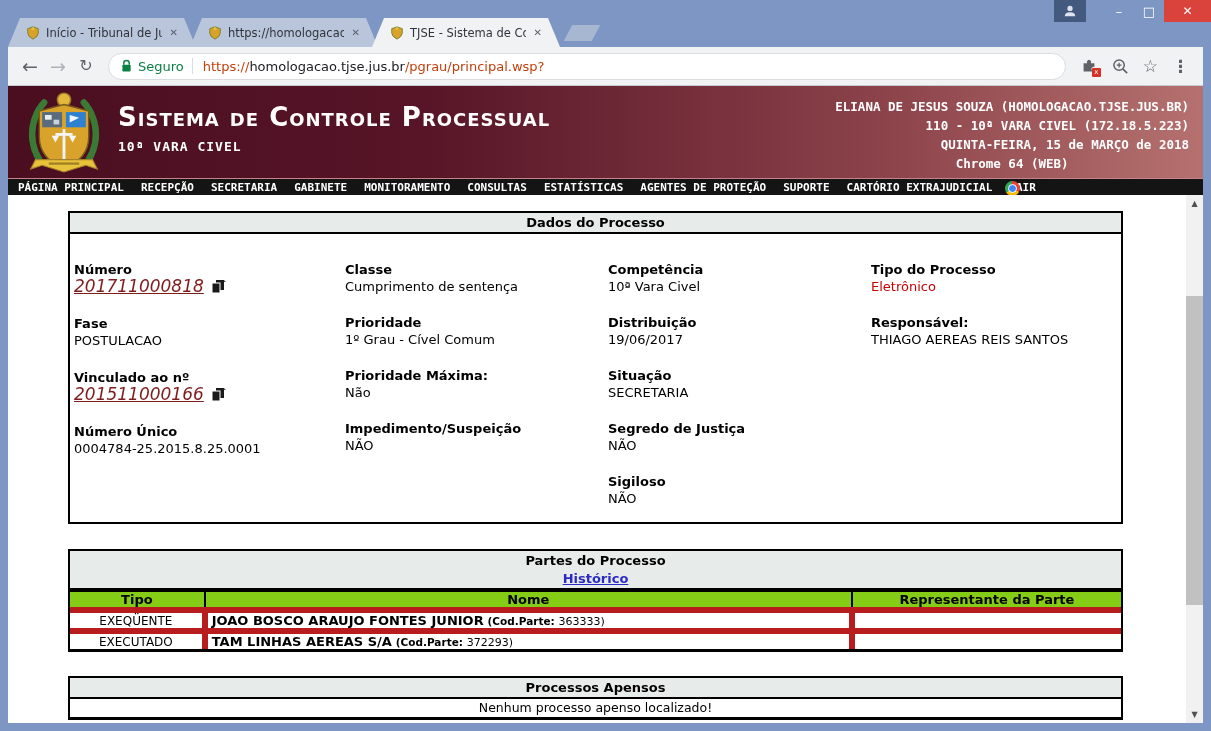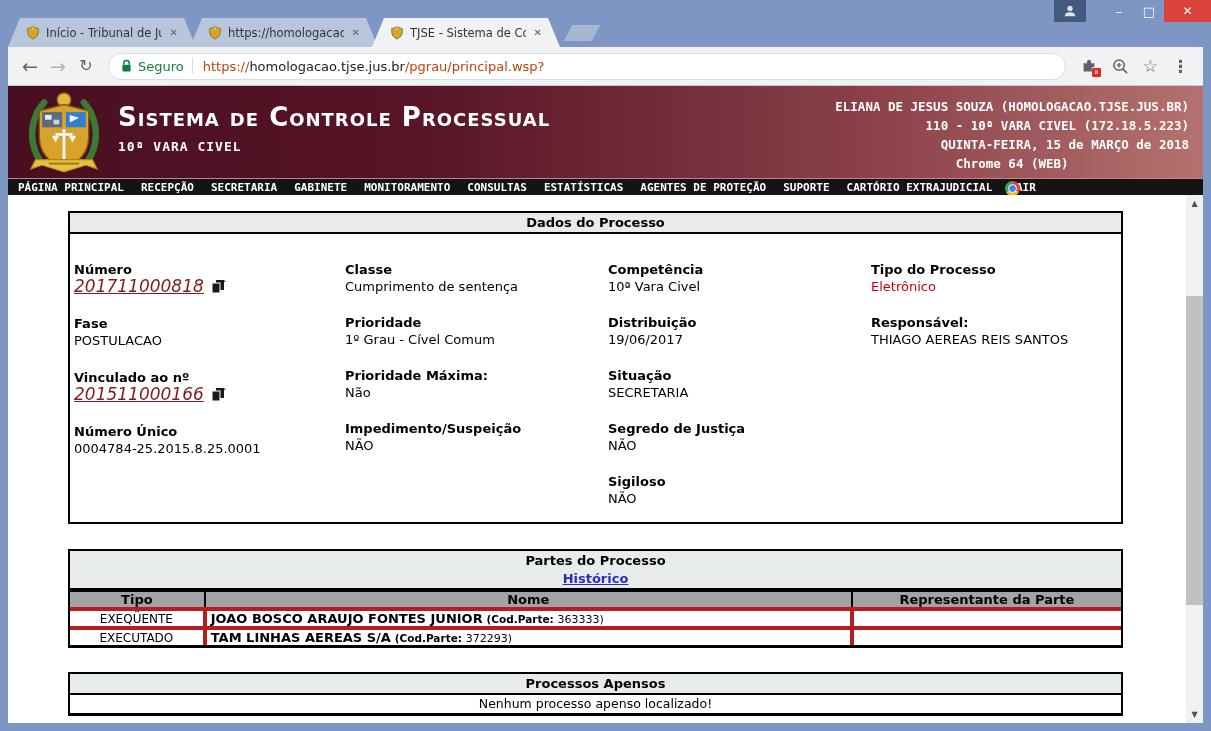--- a/index.html
+++ b/index.html
@@ -76,22 +76,22 @@
   .fvalue { font-size:13px; line-height:17px; color:#000; }
   .fvalue.red { color:#CC0000; font-weight:normal; }
   a.proc-link { color:#7f1d1d; font-size:17px; text-decoration:underline; cursor:pointer;font-style:italic; }
   .copy-icon { margin-left:7px; vertical-align:-2px; cursor:pointer; }
   
   .partes { margin-top:25px; border-bottom:3px solid #000; }
   .partes-header { background:#E7ECEA; text-align:center; padding:2px 0 1px 0; border-bottom:2px solid #000; }
   .partes-title { font-weight:bold; font-size:13px; }
   .historico { display:inline-block; color:#2B2BC4; font-weight:bold; font-size:13px; text-decoration:underline; cursor:pointer; }
   table.partes-table { width:100%; border-collapse:collapse; }
-  .partes-table th { background:#a3a3a3; font-size:13px; font-weight:bold; border:2px solid #000; padding:0 4px; height:18px; }
-  .partes-table td { border:4px solid #b91c1c; font-size:12px; height:17px; padding:0 4px; background:#fff; }
+  .partes-table th { background:#84cc16; font-size:13px; font-weight:bold; border:2px solid #000; padding:0 4px; height:18px; }
+  .partes-table td { border:6px solid #b91c1c; font-size:12px; height:17px; padding:0 4px; background:#fff; }
   .partes-table th:first-child, .partes-table td:first-child { border-left:none; }
   .partes-table th:last-child, .partes-table td:last-child { border-right:none; }
   .partes-table tr:last-child td { border-bottom:none; }
   td.tipo-cell { text-align:center; }
   .nome-strong { font-weight:bold; font-size:13px; }
   .cod-label { font-weight:bold; font-size:10.5px; }
   .cod-value { font-size:11px;margin-top:32px; }
   
   .apensos { margin-top:24px; border-bottom:3px solid #000; }
   .apensos-msg { text-align:center; font-size:12.5px; padding:1px 0 2px 0; background:#fff; }

